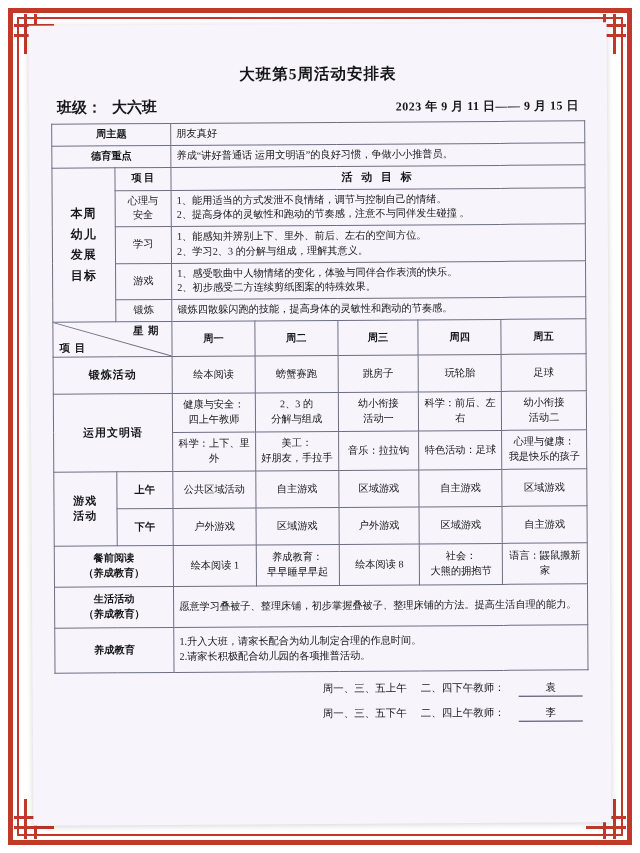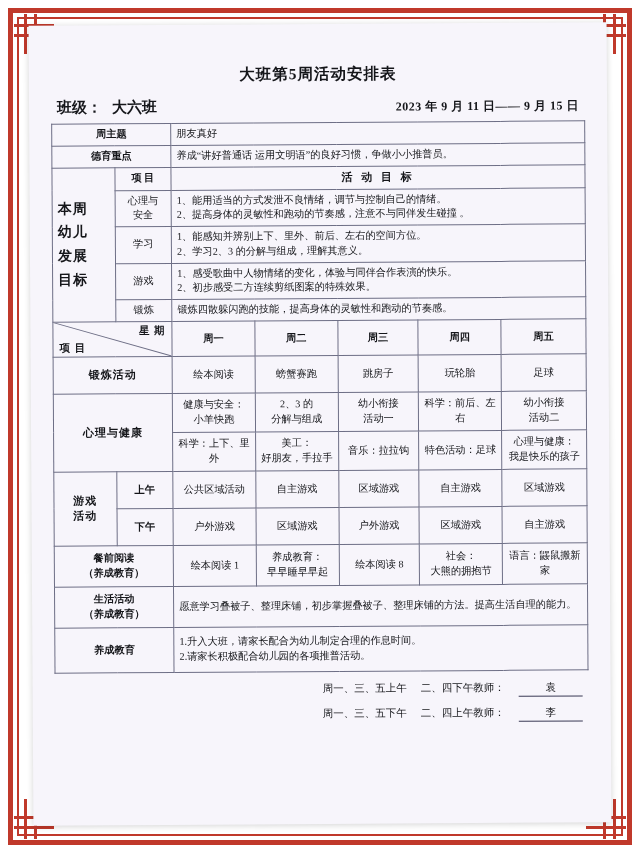--- a/index.html
+++ b/index.html
@@ -128,23 +128,23 @@
     letter-spacing: 1px;
   }
   .lbl-sm {
     text-align: center;
     font-weight: bold;
     font-size: 10.2px;
   }
   .ctr { text-align: center; }
   .lft { text-align: left; }
   .big-lbl {
-    text-align: left;
-    font-weight: bold;
-    font-size: 14px;
+    text-align: center;
+    font-weight: bold;
+    font-size: 12px;
     letter-spacing: 1px;
     line-height: 1.7;
   }
   .goal-head {
     text-align: center;
     font-weight: bold;
     font-size: 11px;
     letter-spacing: 3px;
   }
   .multi { white-space: pre-line; }
@@ -154,21 +154,21 @@
     padding: 0 !important;
   }
   .diag svg {
     position: absolute;
     left: 0; top: 0;
     width: 100%;
     height: 100%;
   }
   .diag .tr-lab {
     position: absolute;
-    right: 6px;
+    right: 12px;
     top: 1px;
     font-weight: bold;
     font-size: 10.5px;
     letter-spacing: 1px;
   }
   .diag .bl-lab {
     position: absolute;
     left: 6px;
     bottom: 1px;
     font-weight: bold;
@@ -312,23 +312,23 @@
           <tr>
             <td colspan="2" class="lbl" style="height:30px">锻炼活动</td>
             <td class="ctr">绘本阅读</td>
             <td class="ctr">螃蟹赛跑</td>
             <td class="ctr">跳房子</td>
             <td class="ctr">玩轮胎</td>
             <td class="ctr">足球</td>
           </tr>
 
           <tr>
-            <td colspan="2" rowspan="2" class="lbl">心理与健康</td>
+            <td colspan="2" rowspan="2" class="lbl">运用文明语</td>
             <td class="ctr multi" style="height:32px">健康与安全：
-小羊快跑</td>
+四上午教师</td>
             <td class="ctr multi">2、3 的
 分解与组成</td>
             <td class="ctr multi">幼小衔接
 活动一</td>
             <td class="ctr multi">科学：前后、左右</td>
             <td class="ctr multi">幼小衔接
 活动二</td>
           </tr>
 
           <tr>

